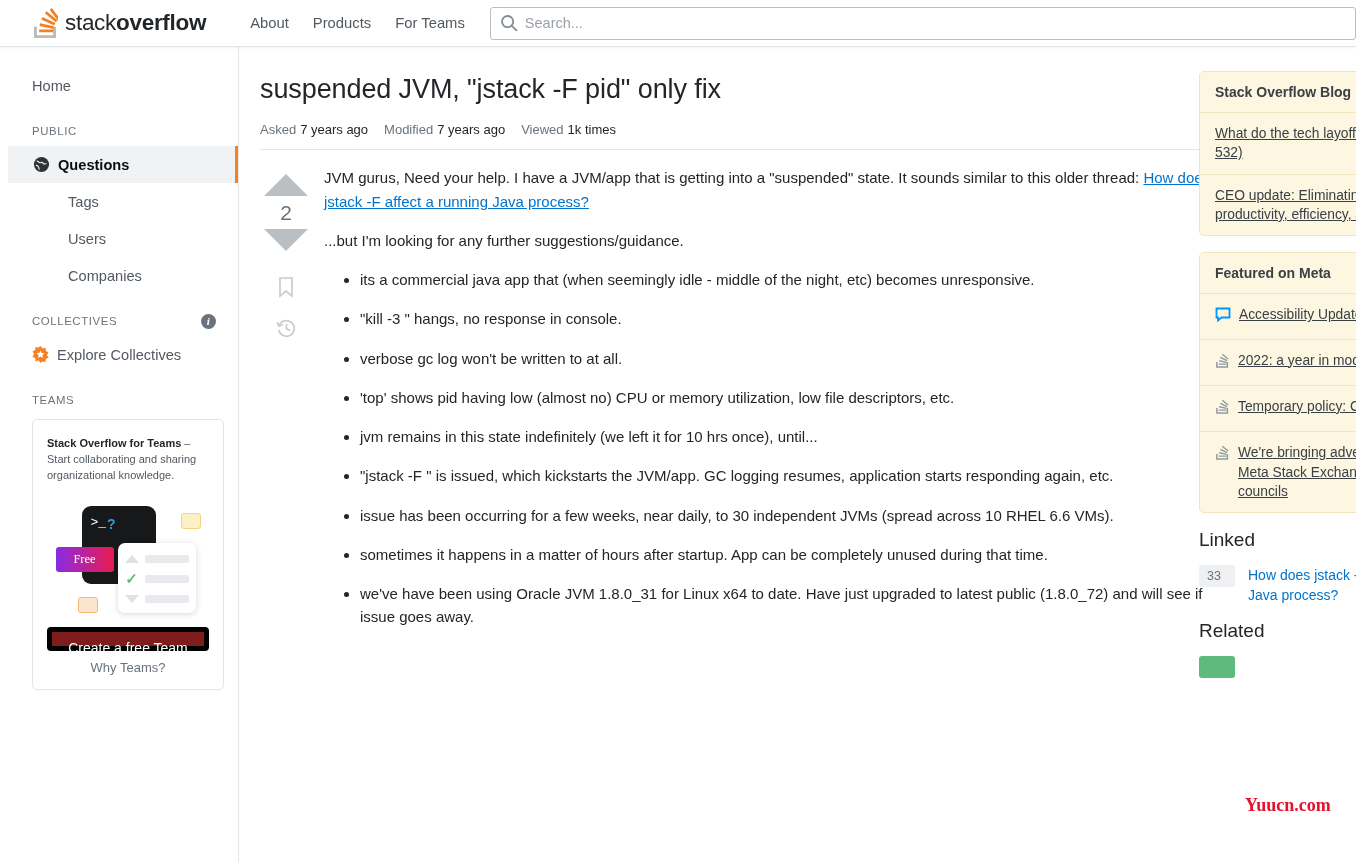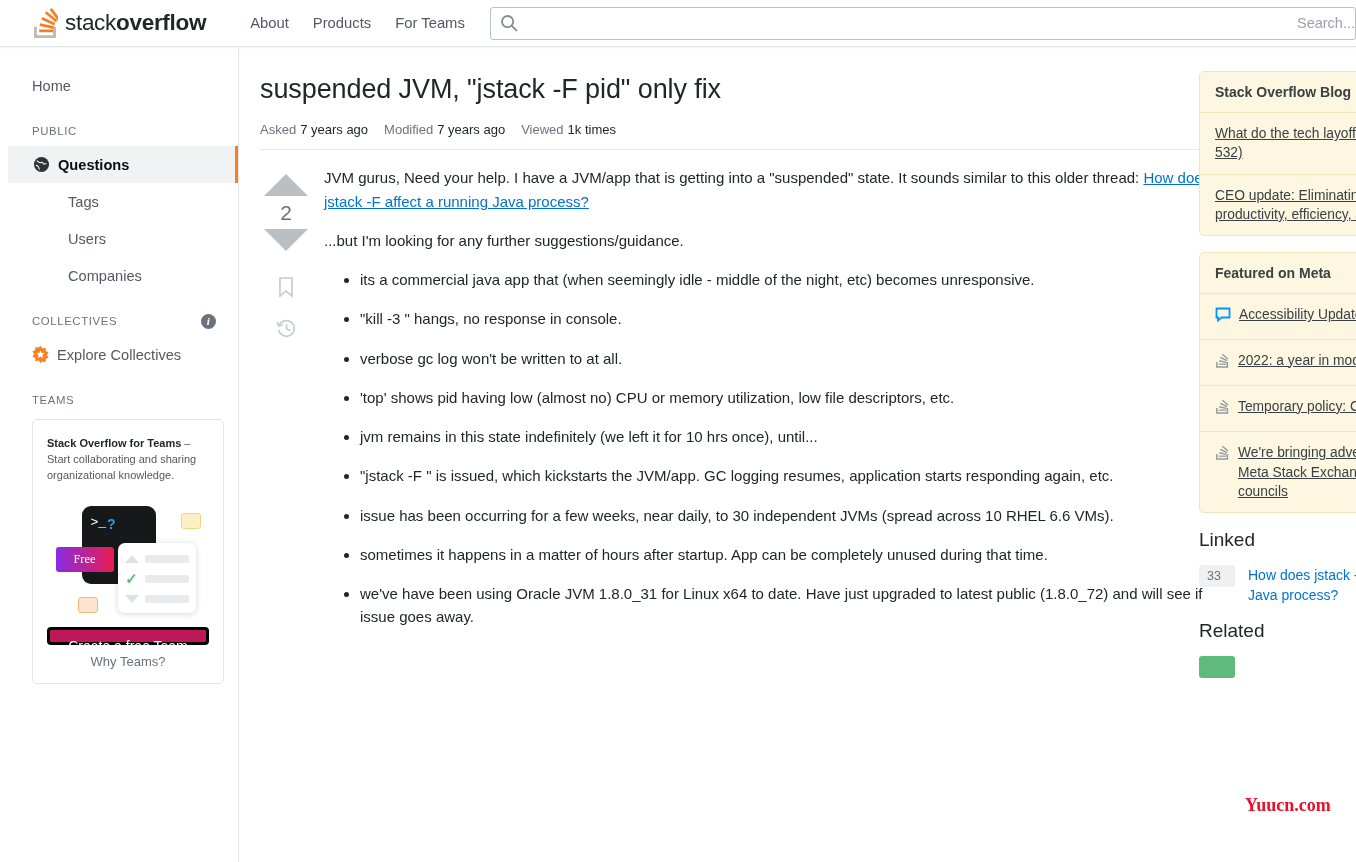--- a/index.html
+++ b/index.html
@@ -48,21 +48,21 @@
     width: 100%; height: 33px;
     border: 1px solid #babfc4; border-radius: 3px;
     background: #fff;
     display: flex; align-items: center;
   }
   .search-icon { margin-left: 9px; display: flex; color: #838c95; }
   .search-input {
     border: 0; outline: none; background: transparent;
     font-family: "Liberation Sans", sans-serif;
     font-size: 14.5px; color: #6a737c;
-    margin-left: 7px; flex: 1; height: 31px; text-align: right;
+    margin-left: 7px; flex: 1; height: 31px;
   }
   .search-input::placeholder { color: #9aa1a8; }
 
   
   .leftnav {
     position: absolute; top: 47px; left: 8px;
     width: 231px; height: 815px;
     background: #ffffff;
     border-right: 1px solid #e3e6e8;
     padding-top: 20px;
@@ -146,22 +146,22 @@
   .art-bar { height: 8px; background: #e8eaed; border-radius: 2px; flex: 1; margin-left: 6px; }
   .art-up { width:0;height:0;border-left:7px solid transparent;border-right:7px solid transparent;border-bottom:8px solid #dfe2e5;}
   .art-dn { width:0;height:0;border-left:7px solid transparent;border-right:7px solid transparent;border-top:8px solid #dfe2e5;}
   .art-chk { color:#5eba7d; font-size:15px; font-weight:700; width:14px; text-align:center;}
   .art-bub {
     position: absolute; width: 20px; height: 16px; border-radius: 3px;
   }
   .art-bub.y { right: 0; top: 13px; background: #fdf0c4; border: 1.5px solid #f2d580; }
   .art-bub.o { left: 22px; bottom: 0; background: #fde5cd; border: 1.5px solid #f6b97b; }
   .btn-team {
-    display: block; width: 100%; height: 18px;
-    background: #be185d; border: 3px solid #000000; border-radius: 4px;
+    display: block; width: 100%; height: 24px;
+    background: #7f1d1d; border: 5px solid #000000; border-radius: 4px;
     color: #fff; font-size: 14px; line-height: 32px; text-align: center;
     text-decoration: none;
   }
   .why-teams { display:block; text-align:center; font-size:13px; color:#6a737c; margin-top:9px; text-decoration:none;}
 
   
   .content {
     position: absolute; top: 47px; left: 231px;
     width: 1125px; height: 815px;
     overflow: hidden;

